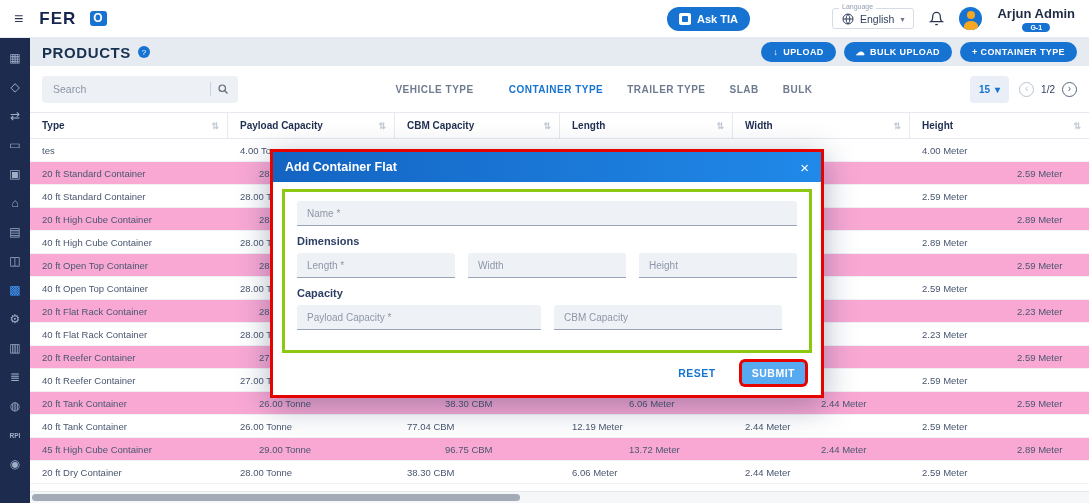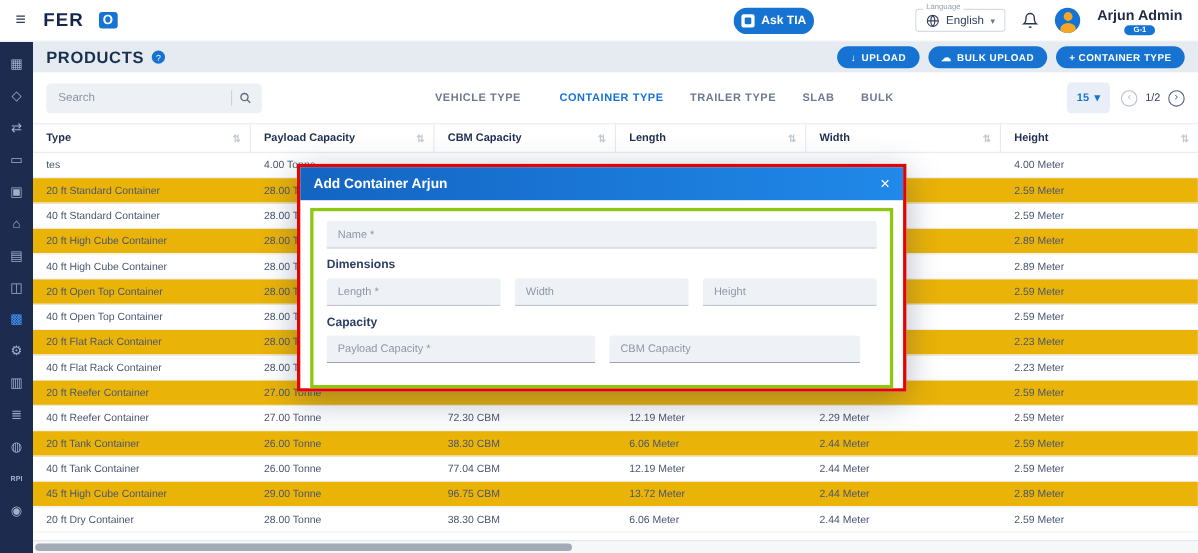--- a/index.html
+++ b/index.html
@@ -10,21 +10,21 @@
   
   .topbar { height:38px; background:#fff; display:flex; align-items:center;
             padding:0 14px; position:relative; border-bottom:1px solid #e8ebf1; }
   .burger { font-size:16px; color:#2a3550; cursor:pointer; }
   .logo { margin-left:16px; font-weight:bold; font-size:17px; color:#14264d;
           letter-spacing:1px; display:flex; align-items:center; gap:14px; }
   .logo-o { background:#1673d2; color:#fff; border-radius:3px; font-size:12px;
             padding:0 3px; line-height:15px; }
   .ask-tia { position:absolute; left:667px; top:7px; height:24px; background:#1673d2;
              color:#fff; border-radius:13px; display:flex; align-items:center; gap:6px;
-             padding:0 7px; font-size:11px; font-weight:bold; cursor:pointer; border:none; }
+             padding:0 12px; font-size:11px; font-weight:bold; cursor:pointer; border:none; }
   .tia-ic { width:12px; height:12px; background:#fff; border-radius:2px;
             display:inline-flex; align-items:center; justify-content:center; }
   .tia-ic::after { content:""; width:6px; height:6px; background:#1673d2; border-radius:1px; }
   .top-right { margin-left:auto; display:flex; align-items:center; gap:15px; }
   .lang { position:relative; border:1px solid #d6dce6; border-radius:3px;
           padding:4px 9px 3px; display:flex; align-items:center; gap:6px; cursor:pointer; }
   .lang-cap { position:absolute; top:-6px; left:6px; background:#fff; font-size:7px;
               color:#95a0b1; padding:0 3px; }
   .lang-val { font-size:10.5px; color:#33415e; }
   .chev { font-size:8px; color:#6b7687; }
@@ -83,21 +83,21 @@
 
   
   .thead { display:grid; grid-template-columns:198px 167px 165px 173px 177px 1fr;
            height:27px; border-top:1px solid #e6eaf0; border-bottom:1px solid #e6eaf0; flex:none; }
   .th { display:flex; align-items:center; padding-left:12px; font-size:10px; font-weight:bold;
         color:#1f2f52; border-right:1px solid #e6eaf0; cursor:pointer; }
   .th:last-child { border-right:none; }
   .sort { margin-left:auto; margin-right:8px; color:#c2cad6; font-size:9px; }
   .tr { display:grid; grid-template-columns:198px 167px 165px 173px 177px 1fr; height:23px;
         align-items:center; font-size:9.5px; color:#49566f; border-bottom:1px solid #f0f2f6; }
-  .tr.alt { background:#eab308; }
+  .tr.alt { background:#f9a8d4;gap:19px; }
   .td { padding-left:12px; white-space:nowrap; overflow:hidden; }
 
   
   .hscroll { position:absolute; left:30px; right:0; bottom:0; height:12px; background:#f6f7f9;
              border-top:1px solid #e4e7ec; }
   .hthumb { position:absolute; left:2px; top:2px; width:488px; height:7px; background:#a2abb6;
             border-radius:4px; cursor:grab; }
 
   
   .modal { position:absolute; left:270px; top:149px; width:554px; background:#fff;
@@ -410,34 +410,38 @@
         </div>
     </div>
   </div>
 
   <div class="hscroll">
     <div class="hthumb"></div>
   </div>
 
   <div class="modal">
     <div class="modal-head">
-      <span class="modal-title">Add Container Arjun</span>
+      <span class="modal-title">Add Container Flat</span>
       <span class="modal-close">×</span>
     </div>
     <div class="modal-body">
       <div class="fields-wrap">
         <input class="f-input" placeholder="Name *" style="">
         <div class="sec-label">Dimensions</div>
         <div class="f-row">
           <input class="f-input" placeholder="Length *" style="">
           <input class="f-input" placeholder="Width" style="">
           <input class="f-input" placeholder="Height" style="">
         </div>
         <div class="sec-label">Capacity</div>
         <div class="f-row cap">
           <input class="f-input payload" placeholder="Payload Capacity *" style="">
           <input class="f-input cbm" placeholder="CBM Capacity" style="">
         </div>
       </div>
     </div>
+    <div class="modal-foot">
+      <button class="reset">RESET</button>
+      <button class="submit">SUBMIT</button>
+    </div>
   </div>
 
 </div>
 
 </body></html>

